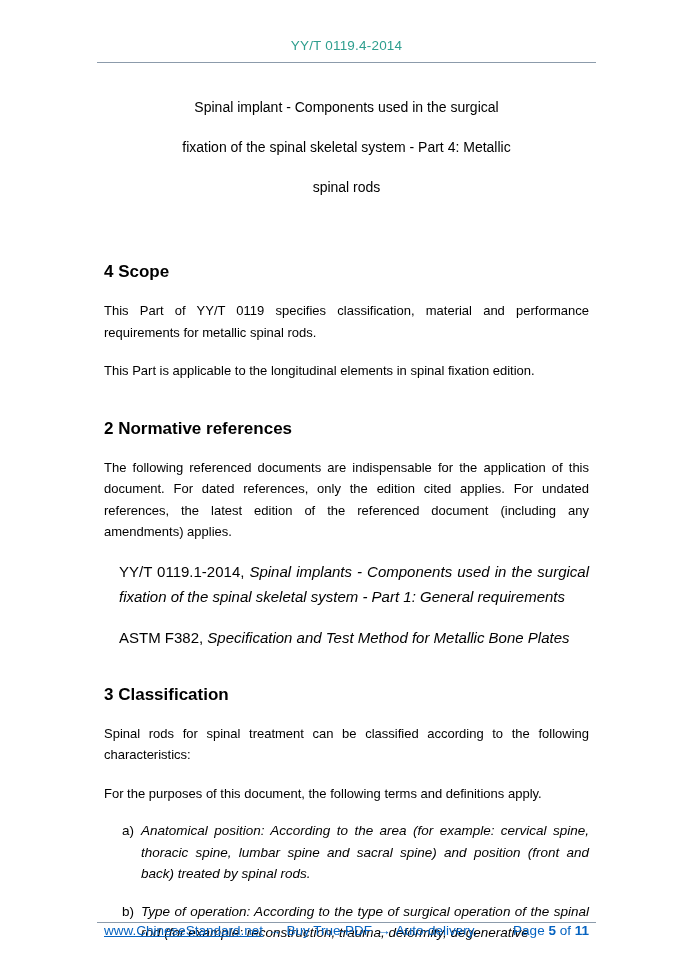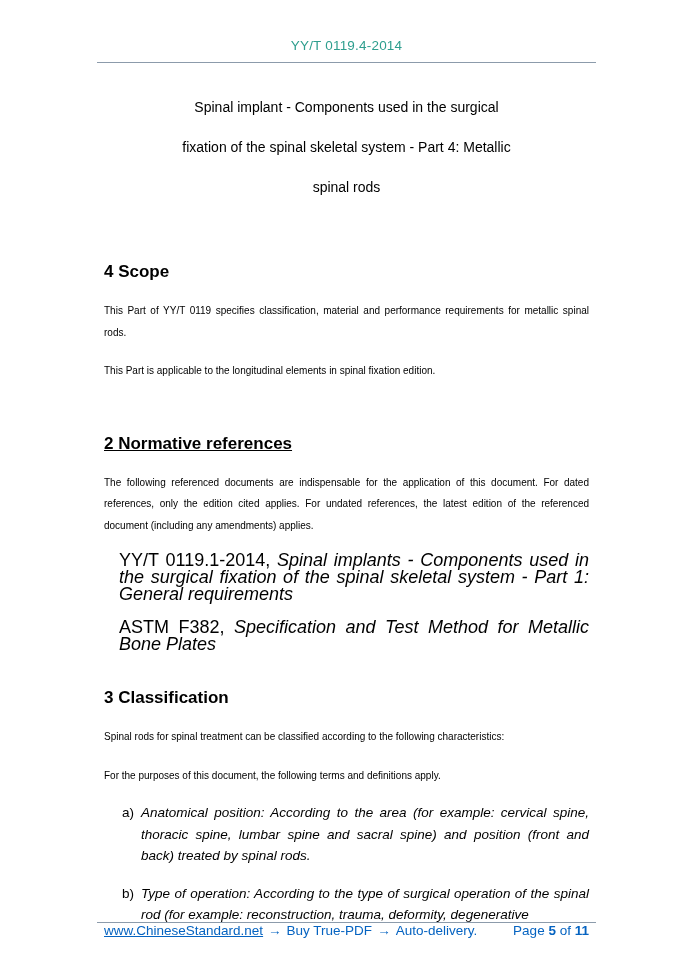--- a/index.html
+++ b/index.html
@@ -32,31 +32,31 @@
     font-weight: normal;
     text-align: center;
     line-height: 40px;
   }
   .section-heading {
     font-size: 17px;
     font-weight: bold;
     line-height: 22px;
   }
   .heading-scope { margin-top: 54px; }
-  .heading-normative { margin-top: 51px; text-decoration: underline; }
+  .heading-normative { margin-top: 36px; }
   .heading-classification { margin-top: 34px; }
   .para {
-    font-size: 10px;
+    font-size: 13px;
     line-height: 21.5px;
     text-align: justify;
     margin-top: 17px;
   }
   .reference {
-    font-size: 18px;
-    line-height: 17px;
+    font-size: 15px;
+    line-height: 25px;
     text-align: justify;
     margin-top: 16px;
     margin-left: 15px;
   }
   .reference .ref-title { font-style: italic; }
   .list-item {
     display: flex;
     font-size: 13.5px;
     line-height: 21.5px;
     margin-top: 16px;

